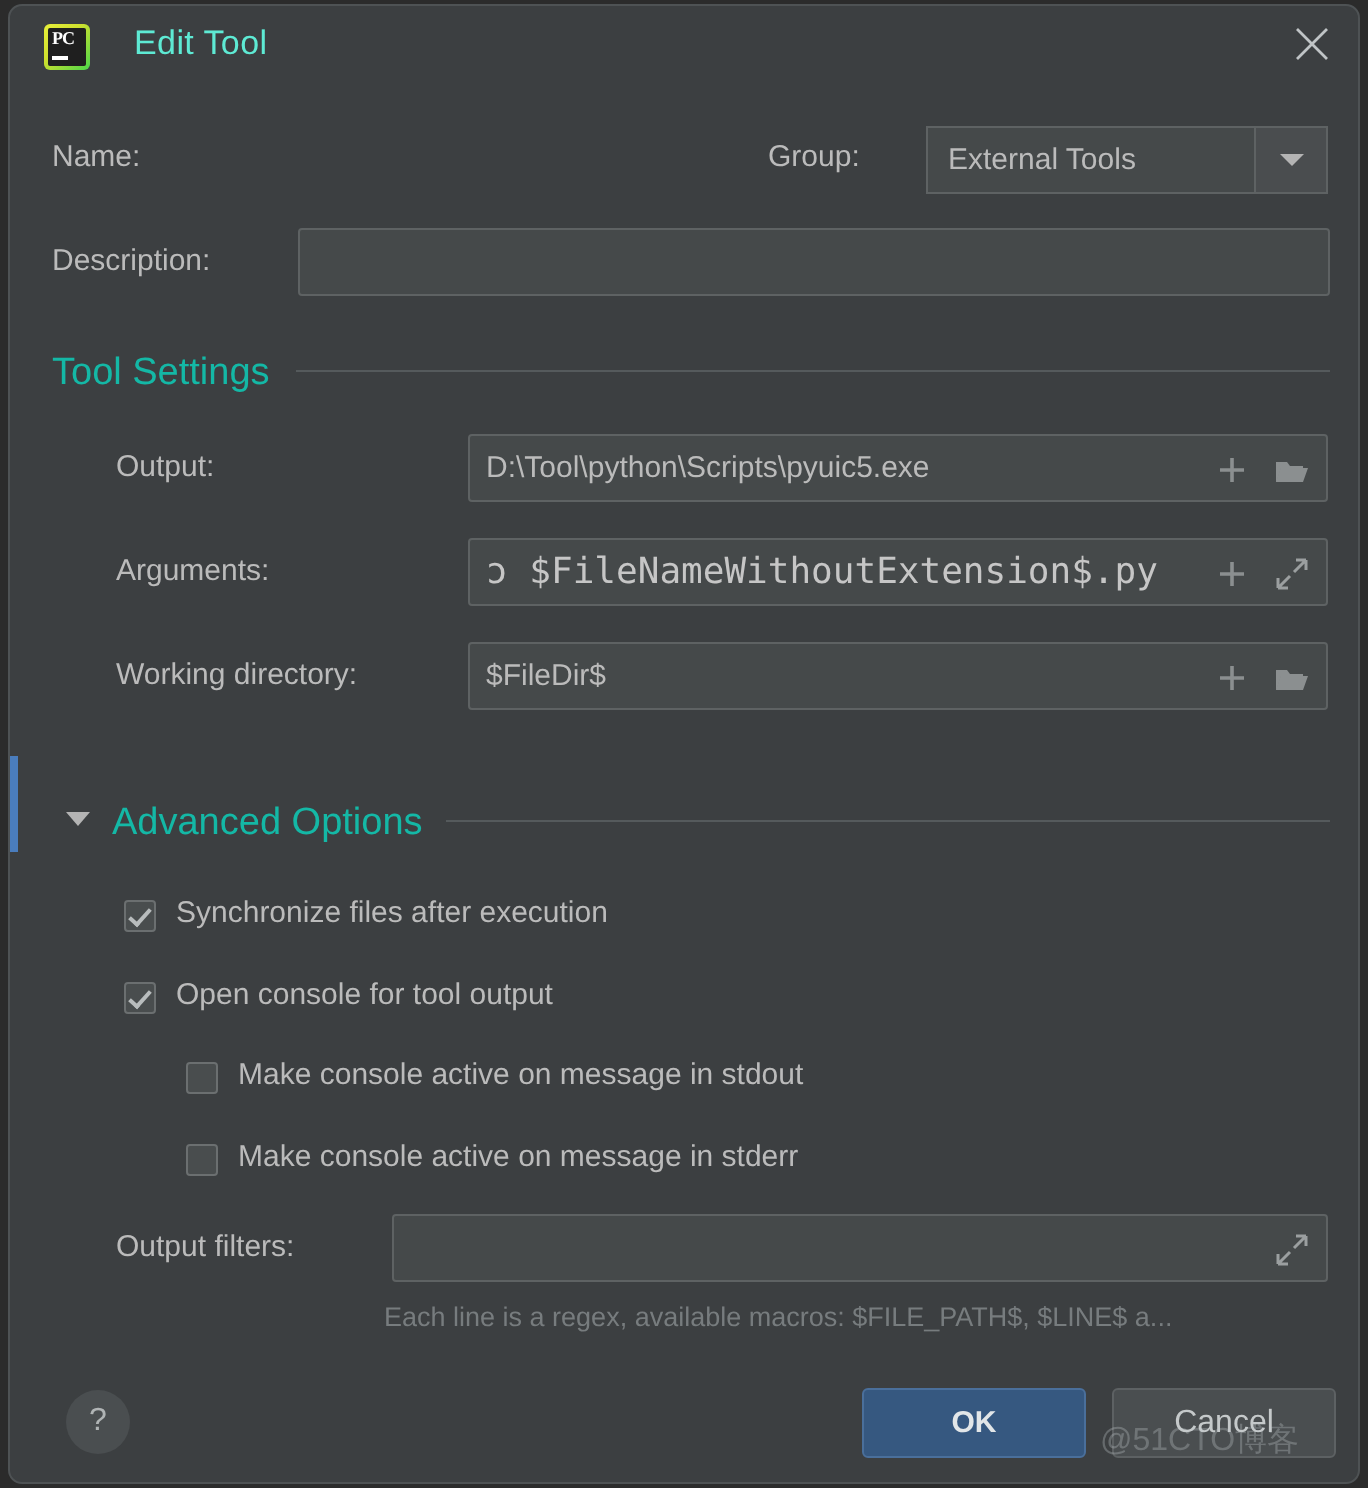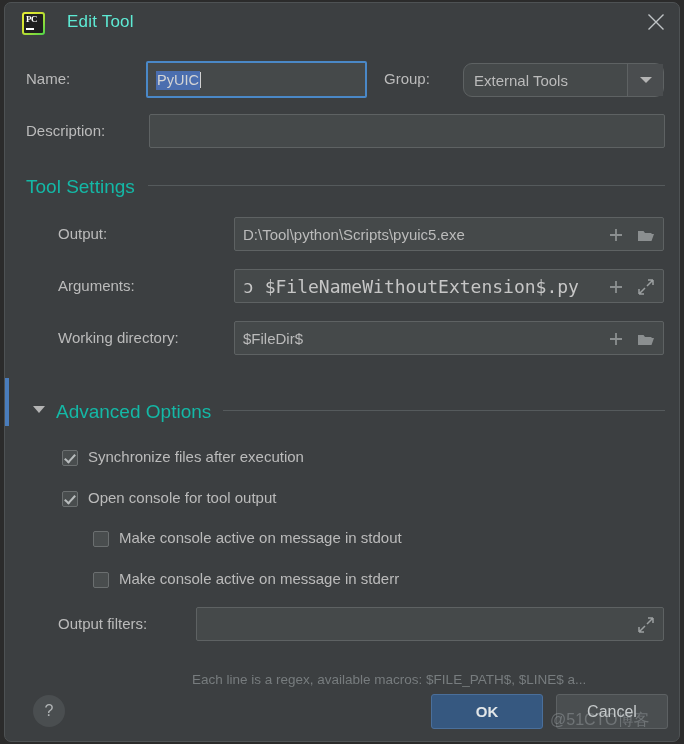--- a/index.html
+++ b/index.html
@@ -127,21 +127,21 @@
   }
 
   
   #group-combo {
     position: absolute;
     left: 458px; top: 60px;
     width: 201px; height: 34px;
     background: #45494a;
     border: 1px solid #5e6263;
     box-sizing: border-box;
-    border-radius: 9px;
+    border-radius: 0;
     cursor: pointer;
   }
   #group-combo .val {
     position: absolute;
     left: 10px; top: 50%;
     transform: translateY(-50%);
     color: #bbbbbb;
     font-size: 15px;
   }
   #group-combo .arrowbox {
@@ -350,23 +350,20 @@
     <div class="title-text">Edit Tool</div>
     <div class="close-btn">
       <svg width="18" height="18" viewBox="0 0 18 18">
         <path d="M1.5 1.5 L16.5 16.5 M16.5 1.5 L1.5 16.5" stroke="#c0c4c6" stroke-width="1.4" fill="none"></path>
       </svg>
     </div>
   </div>
 
   <div class="lbl" style="left:21px; top:67px;">Name:</div>
 
-  <div class="field" id="name-field">
-    <span class="val"><span class="sel">PyUIC</span><span class="caret"></span></span>
-  </div>
 
   <div class="lbl" style="left:379px; top:67px;">Group:</div>
 
   <div id="group-combo">
     <span class="val">External Tools</span>
     <span class="arrowbox">
         <span class="tri-down"></span>
       </span>
   </div>
 
@@ -453,21 +450,21 @@
   <div id="outfilter-field">
     <span class="val" style="position:absolute;left:8px;top:50%;transform:translateY(-50%);color:#bbbbbb;font-size:15px;"></span>
     <span class="fbtn icon2">
       <svg width="16" height="16" viewBox="0 0 16 16" style="position:absolute;left:7px;top:9px;">
         <path d="M15 1 L9 7 M15 1 H10 M15 1 V6" stroke="#9b9fa0" stroke-width="1.5" fill="none"></path>
         <path d="M1 15 L7 9 M1 15 H6 M1 15 V10" stroke="#9b9fa0" stroke-width="1.5" fill="none"></path>
       </svg>
     </span>
   </div>
 
-  <div class="hint" style="left:187px; top:648px;margin-top:21px;">Each line is a regex, available macros: $FILE_PATH$, $LINE$ a...</div>
+  <div class="hint" style="left:187px; top:648px;">Each line is a regex, available macros: $FILE_PATH$, $LINE$ a...</div>
 
   <div class="help-btn">
     <span>?</span>
   </div>
   <div class="btn" id="ok-button">OK</div>
   <div class="btn" id="cancel-button">Cancel</div>
   <div class="watermark">@51CTO博客</div>
 
 </div>
 

